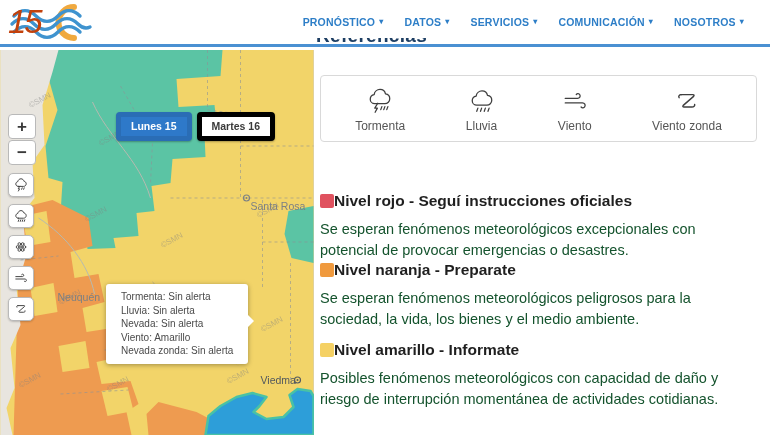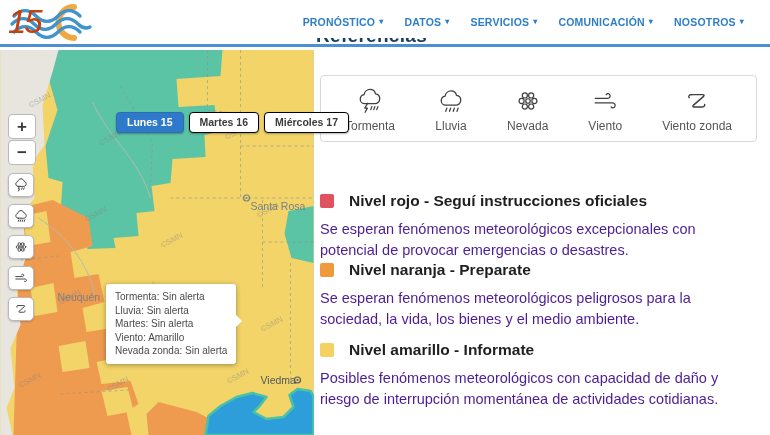--- a/index.html
+++ b/index.html
@@ -53,21 +53,21 @@
   .rg{fill:var(--c-green)} .ry{fill:var(--c-yellow)} .ro{fill:var(--c-orange)}
   .rx{fill:var(--c-grey)} .rw{fill:var(--c-water)}
   .bdash{stroke:#8d9296;stroke-width:.8;stroke-dasharray:3 3;fill:none;opacity:.75}
   .river{stroke:#b6bab0;stroke-width:1;fill:none}
   .wmark{font-size:8px;fill:#808080;opacity:.45}
   .citylbl{font-size:10.5px;fill:#7c8084}
   .citylbl.dark{fill:#51585e}
 
   .day-tabs{position:absolute;left:116px;top:62px;display:flex;gap:5px;z-index:5}
   .day-tab{
-    background:#fff;border:1px solid #000000;border-radius:4px;
+    background:#fff;border:5px solid #000000;border-radius:4px;
     font-size:10.5px;font-weight:bold;color:#3a3a3a;padding:3px 10px 4px;
     box-shadow:0 1px 2px rgba(0,0,0,.3);cursor:pointer;white-space:nowrap;
   }
   .day-tab.active{background:#2e79c9;border-color:#2a6db5;color:#fff}
 
   .zoomctl{position:absolute;left:8px;top:64px;display:flex;flex-direction:column;gap:1px;z-index:5}
   .zbtn{
     width:28px;height:25px;background:#fff;border:1px solid #b9b9b9;border-radius:4px;
     font-size:17px;font-weight:bold;color:#3a3a3a;display:flex;align-items:center;
     justify-content:center;cursor:pointer;padding:0;line-height:1;
@@ -75,45 +75,45 @@
   .tools{position:absolute;left:8px;top:123px;display:flex;flex-direction:column;gap:7px;z-index:5}
   .tool{
     width:26px;height:24px;background:#fff;border:1px solid #b9b9b9;border-radius:5px;
     display:flex;align-items:center;justify-content:center;cursor:pointer;
     box-shadow:0 1px 2px rgba(0,0,0,.2);padding:0;
   }
   .icon-stroke{stroke:#3f3f3f;fill:none;stroke-linecap:round;stroke-linejoin:round}
 
   .map-tooltip{
     position:absolute;left:106px;top:234px;background:#fff;border-radius:3px;
-    padding:6px 9px;font-size:10px;line-height:13.5px;color:#4a4a4a;
+    padding:6px 15px;font-size:10px;line-height:13.5px;color:#4a4a4a;
     box-shadow:0 1px 5px rgba(0,0,0,.35);z-index:6;white-space:nowrap;
   }
   .map-tooltip::after{
     content:"";position:absolute;right:-6px;top:31px;width:0;height:0;
     border-top:6px solid transparent;border-bottom:6px solid transparent;
     border-left:6px solid #fff;
   }
 
   
   .panel{position:absolute;left:315px;top:50px;width:455px;height:385px;background:#fff}
   .pheno-box{
     margin:25px 13px 0 5px;border:1px solid #d9d9d9;border-radius:4px;height:67px;
     display:flex;justify-content:space-around;align-items:center;padding:6px 4px 4px;
   }
   .pheno{display:flex;flex-direction:column;align-items:center;gap:3px;cursor:pointer}
   .pheno-label{font-size:12px;color:#555}
   .levels{margin:0 12px 0 5px}
-  .level-head{display:flex;align-items:center;gap:15px}
+  .level-head{display:flex;align-items:center;}
   .level-head.first{margin-top:50px}
   .level-head.mid{}
   .level-head.last{margin-top:11px}
   .level-square{width:14px;height:14px;border-radius:2px;flex:0 0 auto}
   .level-title{font-size:15.5px;font-weight:bold;color:#1f1f1f;margin:0}
-  .level-desc{font-size:14.5px;color:#4c1d95;line-height:1.45;margin:9px 0 0;max-width:436px}
+  .level-desc{font-size:14.5px;color:#14532d;line-height:1.45;margin:9px 0 0;max-width:436px}
 </style>
 </head>
 <body>
 
 <div class="header">
   <div class="logo">
     <div class="logo-mark">
       <span class="logo-num">15</span>
       <svg width="86" height="42" viewBox="0 0 86 42">
         <path d="M66 6 a15.5 15.5 0 0 0 0 31" fill="none" stroke="#f0a93f" stroke-width="6" stroke-linecap="round"></path>
@@ -215,21 +215,20 @@
     <g>
       <text class="citylbl dark" x="260" y="334">Viedma</text>
       <circle cx="297" cy="330" r="3" fill="none" stroke="#555b60" stroke-width="1.2"></circle>
       <circle cx="297" cy="330" r="1" fill="#555b60"></circle>
     </g>
   </svg>
 
   <div class="day-tabs">
     <button class="day-tab active">Lunes 15</button>
     <button class="day-tab">Martes 16</button>
-    <button class="day-tab">Miércoles 17</button>
   </div>
 
   <div class="zoomctl">
     <button class="zbtn">+</button>
     <button class="zbtn">−</button>
   </div>
 
   <div class="tools">
     <button class="tool">
       <svg width="16" height="16" viewBox="0 0 40 40">
@@ -267,21 +266,21 @@
       <svg width="16" height="16" viewBox="0 0 40 40">
         <path class="icon-stroke" stroke-width="2.4" d="M12.5 11.5 c-2.8-.3-4.3 2.2-3 4"></path>
         <path class="icon-stroke" stroke-width="2.4" d="M12 11.5 h15.8 c1.6 0 2.1 1 1 2.3 L15 25.8 c-1.1 1.3-.6 2.3 1 2.3 h10.6 c2.6 0 4-1.4 3.6-3.6"></path>
       </svg>
     </button>
   </div>
 
   <div class="map-tooltip">
     <div>Tormenta: Sin alerta</div>
     <div>Lluvia: Sin alerta</div>
-    <div>Martes: Sin alerta</div>
+    <div>Nevada: Sin alerta</div>
     <div>Viento: Amarillo</div>
     <div>Nevada zonda: Sin alerta</div>
   </div>
 </div>
 
 <div class="panel">
   <div class="pheno-box">
     <div class="pheno">
       <svg width="32" height="30" viewBox="0 0 40 40">
         <path class="icon-stroke" stroke-width="1.7" d="M13 23.5 h13.5 c3.6 0 6.5-2.9 6.5-6.5 0-3.3-2.5-6-5.7-6.4 C26.6 7 23.6 4.5 20 4.5 c-4 0-7.3 3-7.8 6.9 C9.4 11.9 7 14.4 7 17.5 c0 3.3 2.7 6 6 6 Z"></path>
@@ -292,34 +291,20 @@
     </div>
     <div class="pheno">
       <svg width="32" height="30" viewBox="0 0 40 40">
         <path class="icon-stroke" stroke-width="1.7" d="M13 25.5 h13.5 c3.6 0 6.5-2.9 6.5-6.5 0-3.3-2.5-6-5.7-6.4 C26.6 9 23.6 6.5 20 6.5 c-4 0-7.3 3-7.8 6.9 C9.4 13.9 7 16.4 7 19.5 c0 3.3 2.7 6 6 6 Z"></path>
         <path class="icon-stroke" stroke-width="1.7" d="M14.5 29.5 l-1.5 4.2 M19.5 29.5 l-1.5 4.2 M24.5 29.5 l-1.5 4.2 M29.5 29.5 l-1.5 4.2"></path>
       </svg>
       <span class="pheno-label">Lluvia</span>
     </div>
     <div class="pheno">
       <svg width="32" height="30" viewBox="0 0 40 40">
-        <g class="icon-stroke" stroke-width="1.6">
-          <circle cx="20" cy="20" r="3"></circle>
-            <circle cx="28.5" cy="20" r="3.4"></circle>
-            <circle cx="24.2" cy="27.4" r="3.4"></circle>
-          <circle cx="15.8" cy="27.4" r="3.4"></circle>
-            <circle cx="11.5" cy="20" r="3.4"></circle>
-            <circle cx="15.8" cy="12.6" r="3.4"></circle>
-            <circle cx="24.2" cy="12.6" r="3.4"></circle>
-        </g>
-      </svg>
-      <span class="pheno-label">Nevada</span>
-    </div>
-    <div class="pheno">
-      <svg width="32" height="30" viewBox="0 0 40 40">
         <path class="icon-stroke" stroke-width="1.7" d="M7 16.5 h16.5 c2.6 0 4.2-2.6 2.9-4.8 -1-1.7-3.4-1.9-4.7-.4"></path>
         <path class="icon-stroke" stroke-width="1.7" d="M7 22.5 h23 c2.8 0 4.4 2.8 3 5.1 -1 1.8-3.6 2-4.9.4"></path>
       </svg>
       <span class="pheno-label">Viento</span>
     </div>
     <div class="pheno">
       <svg width="32" height="30" viewBox="0 0 40 40">
         <path class="icon-stroke" stroke-width="1.9" d="M12.5 11.5 c-2.8-.3-4.3 2.2-3 4"></path>
         <path class="icon-stroke" stroke-width="1.9" d="M12 11.5 h15.8 c1.6 0 2.1 1 1 2.3 L15 25.8 c-1.1 1.3-.6 2.3 1 2.3 h10.6 c2.6 0 4-1.4 3.6-3.6"></path>
       </svg>

